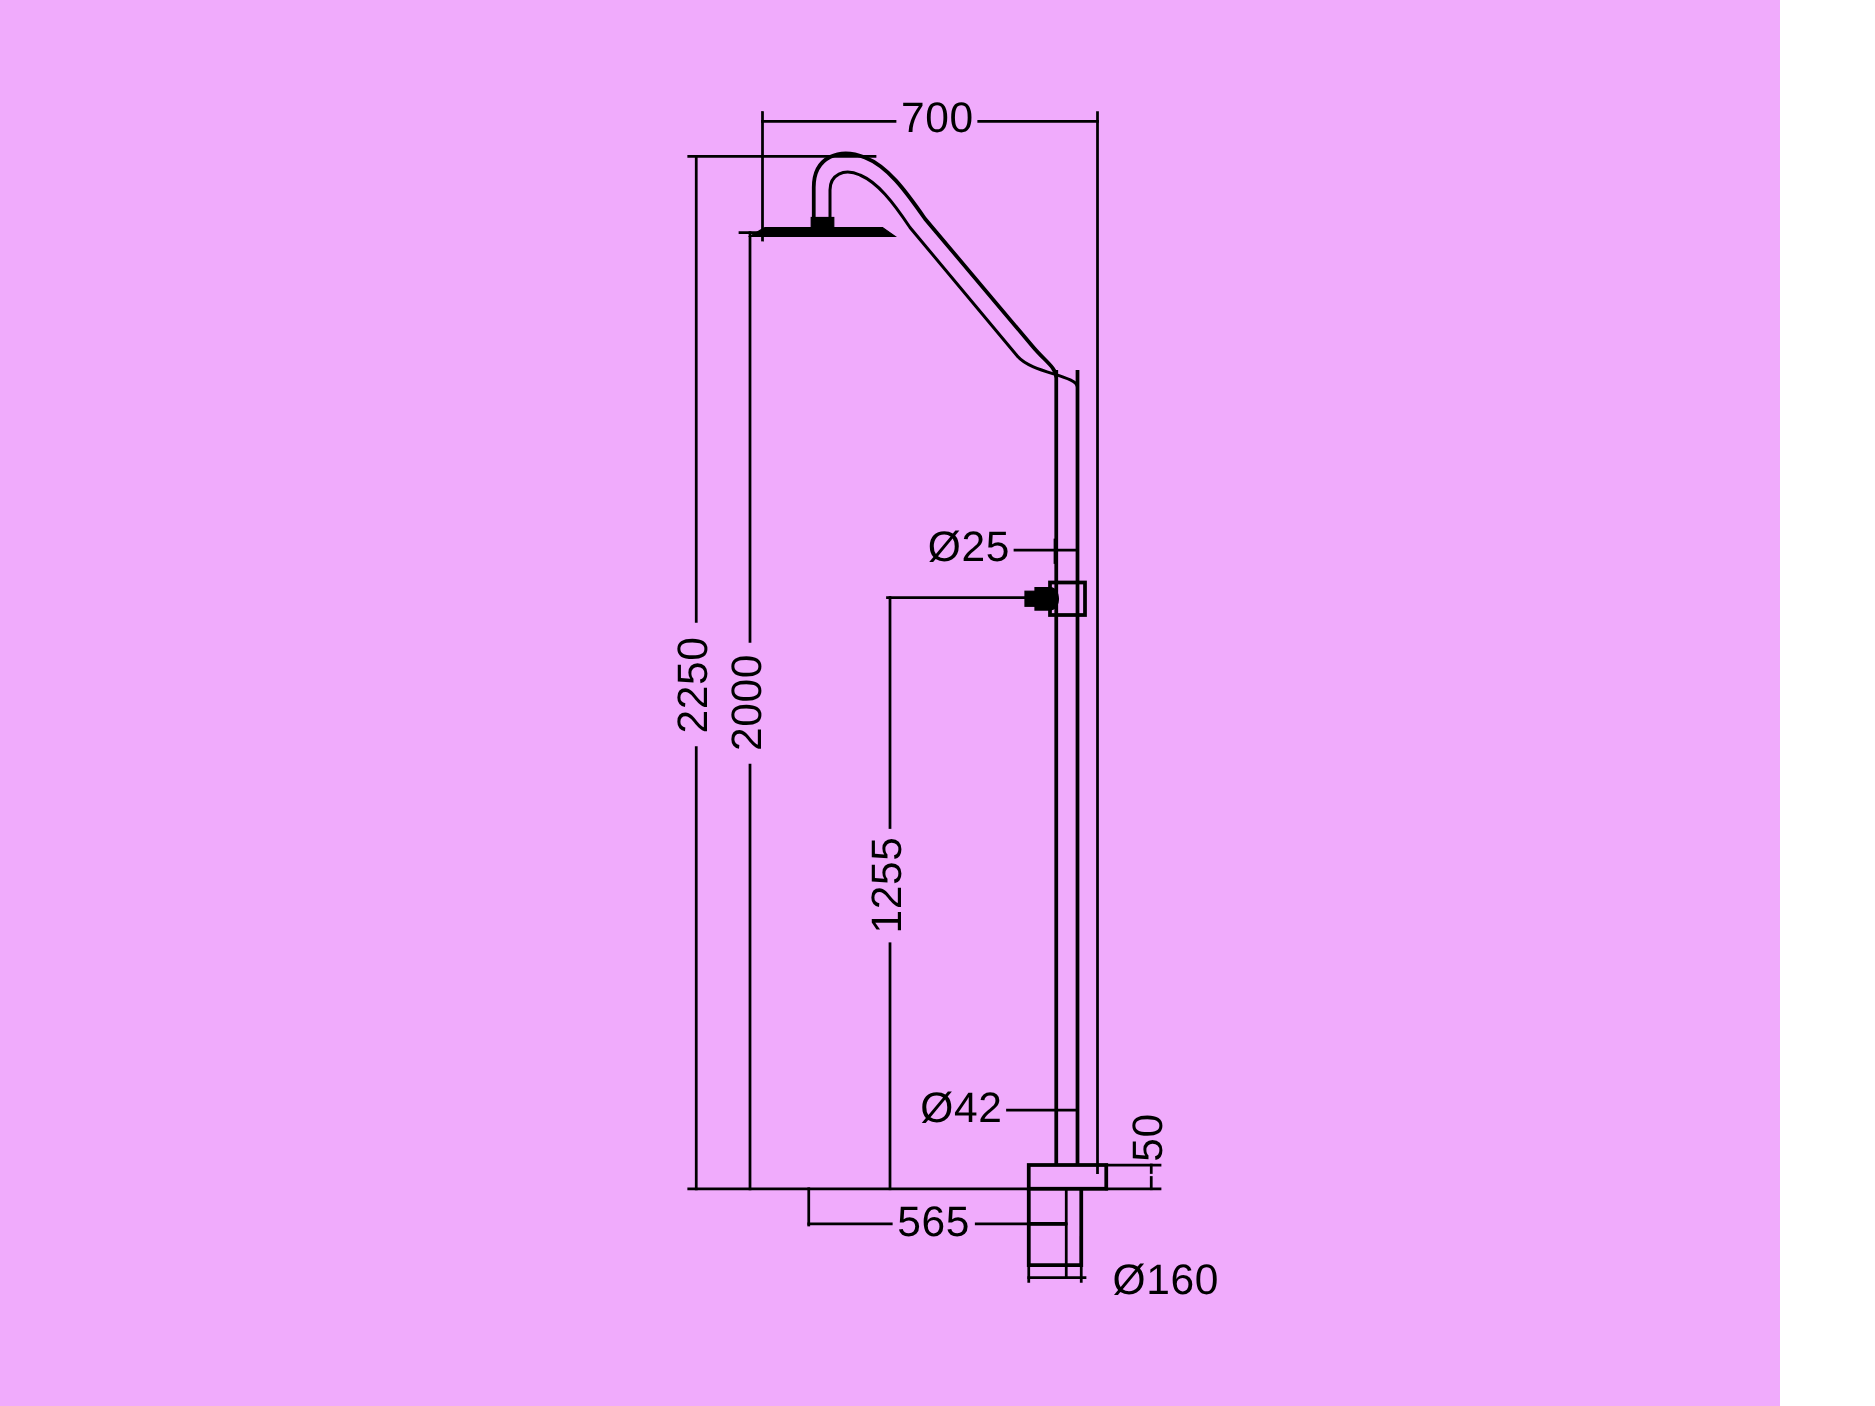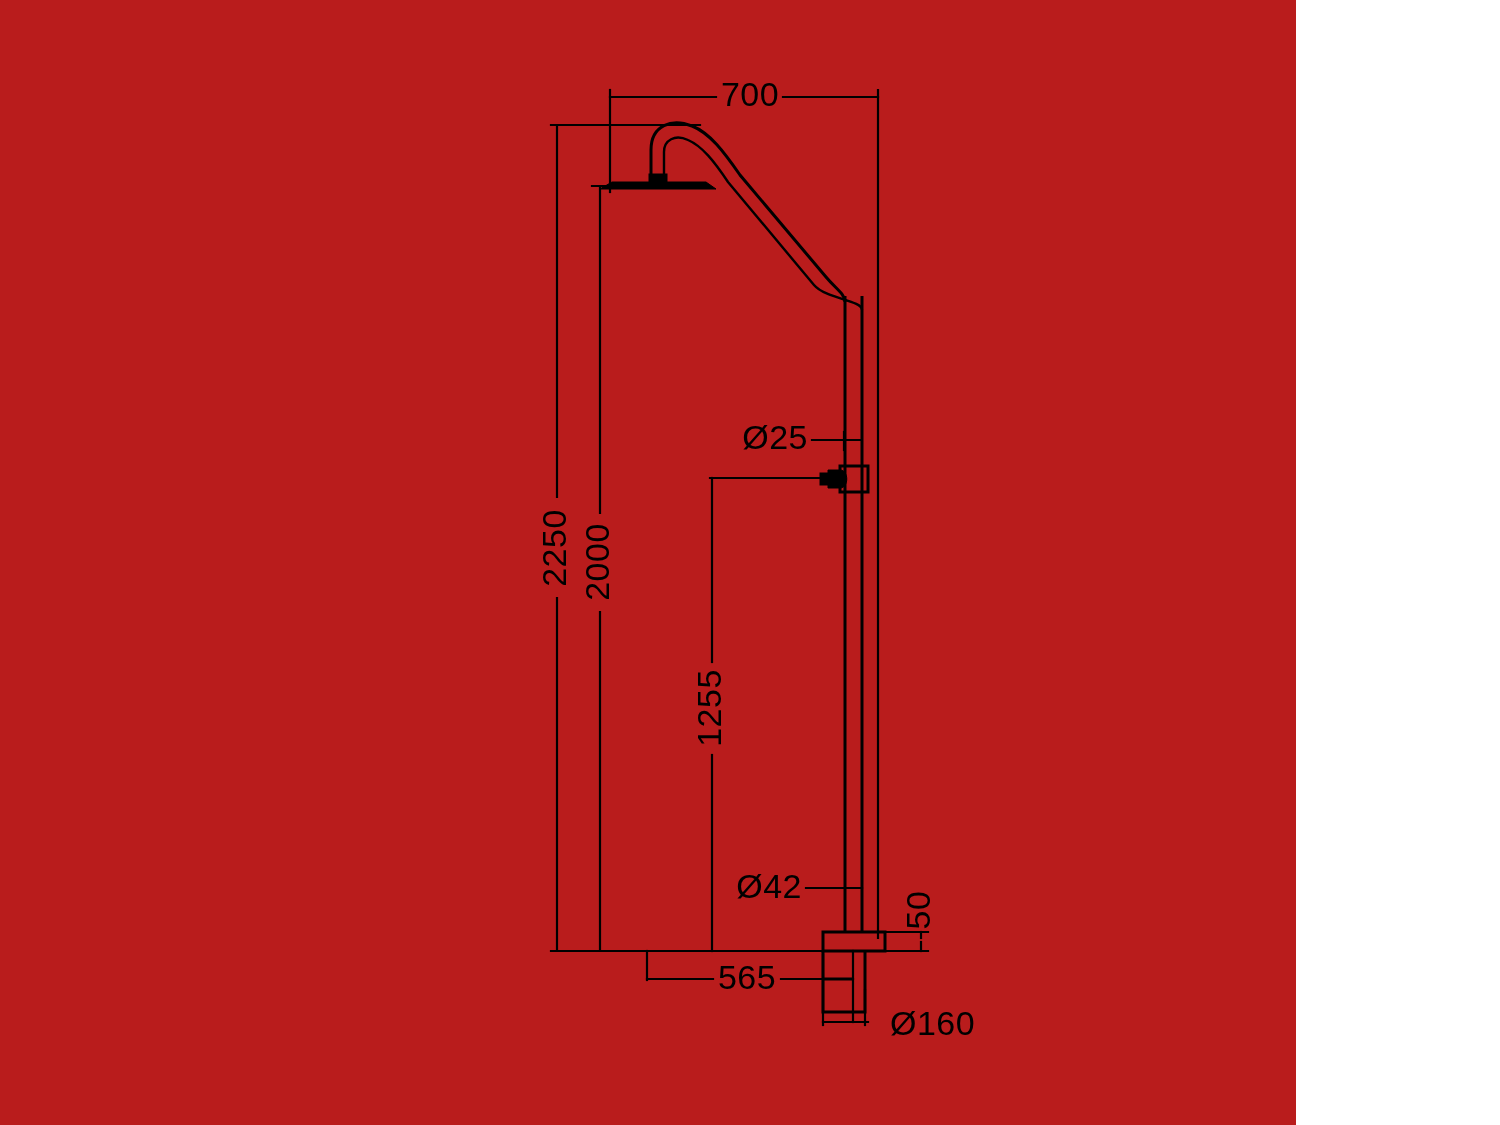--- a/index.html
+++ b/index.html
@@ -8,23 +8,23 @@
     background: #ffffff;
   }
   body {
     width: 1500px;
     height: 1125px;
     font-family: "Liberation Sans", sans-serif;
     overflow: hidden;
   }
   #drawing-root {
     position: relative;
-    width: 1296px;
+    width: 1424px;
     height: 1125px;
-    background: #b91c1c;
+    background: #f0abfc;
   }
   svg.cad {
     position: absolute;
     top: 0;
     left: 0;
     width: 1500px;
     height: 1125px;
     display: block;
   }
   .dim-line,

